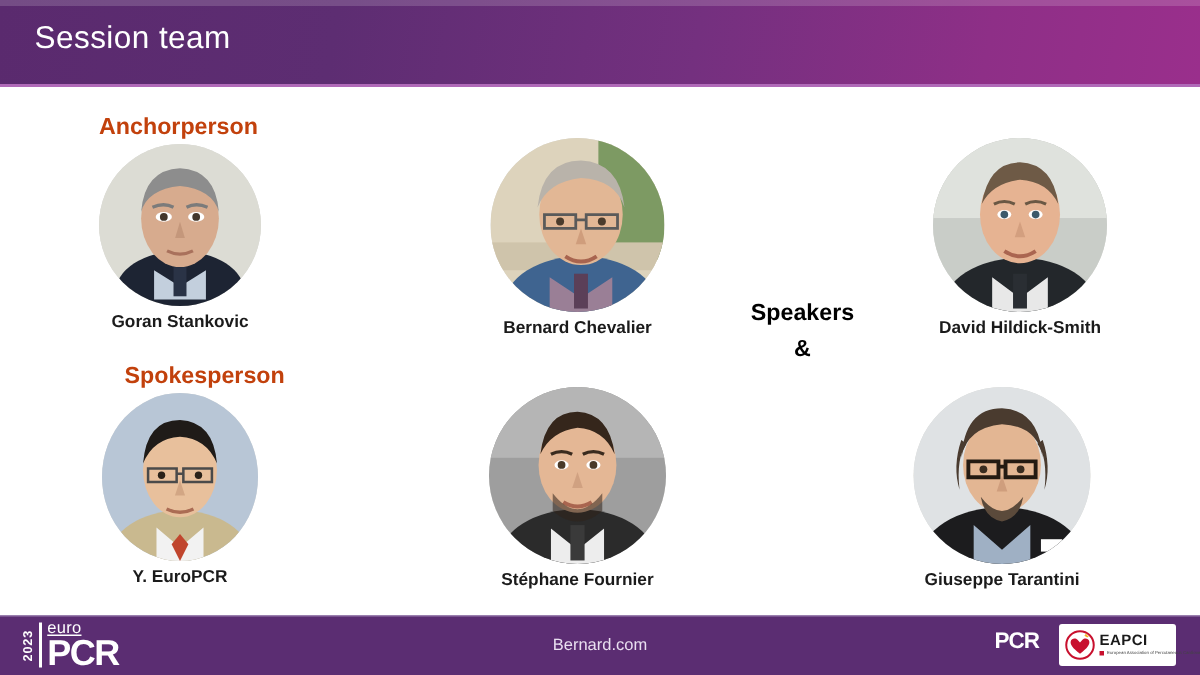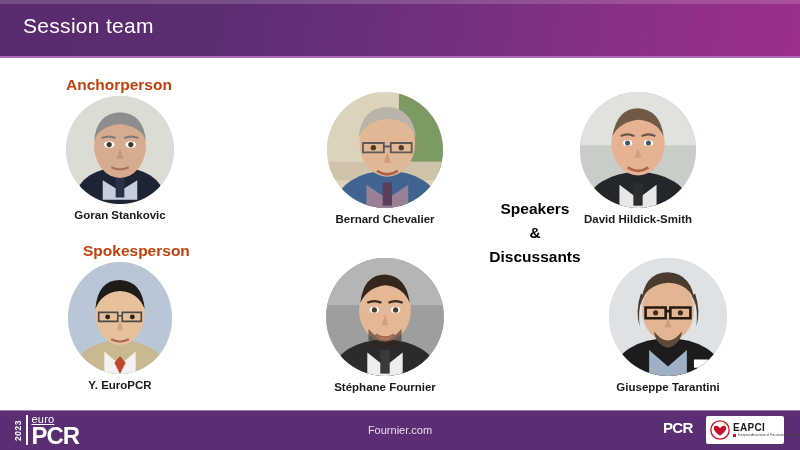--- a/index.html
+++ b/index.html
@@ -76,21 +76,21 @@
     font-weight: bold;
     color: #1b1b1b;
     white-space: nowrap;
   }
 
   
   .p-stankovic { left: 30px;  top: 96px;  width: 180px; }
   .p-stankovic .photo { width: 108px; height: 108px; }
   .p-chevalier { left: 295px; top: 92px;  width: 180px; }
   .p-chevalier .photo { width: 116px; height: 116px; }
-  .p-hildick   { left: 548px; top: 92px;  width: 180px; }
+  .p-hildick   { left: 590px; top: 92px;  width: 180px; }
   .p-hildick .photo { width: 116px; height: 116px; }
 
   
   .p-murasato  { left: 30px;  top: 262px; width: 180px; }
   .p-murasato .photo { width: 104px; height: 112px; border-radius: 50%; }
   .p-fournier  { left: 295px; top: 258px; width: 180px; }
   .p-fournier .photo { width: 118px; height: 118px; }
   .p-tarantini { left: 578px; top: 258px; width: 180px; }
   .p-tarantini .photo { width: 118px; height: 118px; }
 
@@ -200,21 +200,20 @@
   <div class="header">
     <div class="header-title">Session team</div>
   </div>
 
   <div class="role-label role-anchor">Anchorperson</div>
   <div class="role-label role-spokes">Spokesperson</div>
 
   <div class="speakers-label">
     <div>Speakers</div>
     <div>&amp;</div>
-    <div>Discussants</div>
   </div>
 
   <div class="person p-stankovic">
     <div class="photo">
       <svg viewBox="0 0 100 100" preserveAspectRatio="xMidYMid slice">
         <rect width="100" height="100" fill="#dcdcd4"></rect>
         <ellipse cx="50" cy="92" rx="40" ry="26" fill="#1d2433"></ellipse>
         <path d="M34 78 L50 88 L66 78 L66 96 L34 96 Z" fill="#c3cfdd"></path>
         <rect x="46" y="76" width="8" height="18" fill="#2a3346"></rect>
         <ellipse cx="50" cy="46" rx="24" ry="30" fill="#d7ab8e"></ellipse>
@@ -340,21 +339,21 @@
         <path d="M53 38 Q59 35 65 38" stroke="#3a2b1e" stroke-width="1.9" fill="none"></path>
         <path d="M50 48 L47 57 L53 57 Z" fill="#d0a181"></path>
         <path d="M42 65 Q50 70 58 65" stroke="#a9654f" stroke-width="2.2" fill="none"></path>
         <path d="M36 60 Q50 78 64 60 L64 70 Q50 82 36 70 Z" fill="#2f2219" opacity="0.55"></path>
       </svg>
     </div>
     <div class="person-name">Stéphane Fournier</div>
   </div>
 
   <div class="footer">
-    <div class="footer-url">Fournier.com</div>
+    <div class="footer-url">Bernard.com</div>
   </div>
 
   <div class="logo-europcr">
     <div class="logo-year">2023</div>
     <div class="logo-bar"></div>
     <div class="logo-words">
       <span class="logo-euro">euro</span>
       <span class="logo-pcr">PCR</span>
     </div>
   </div>

